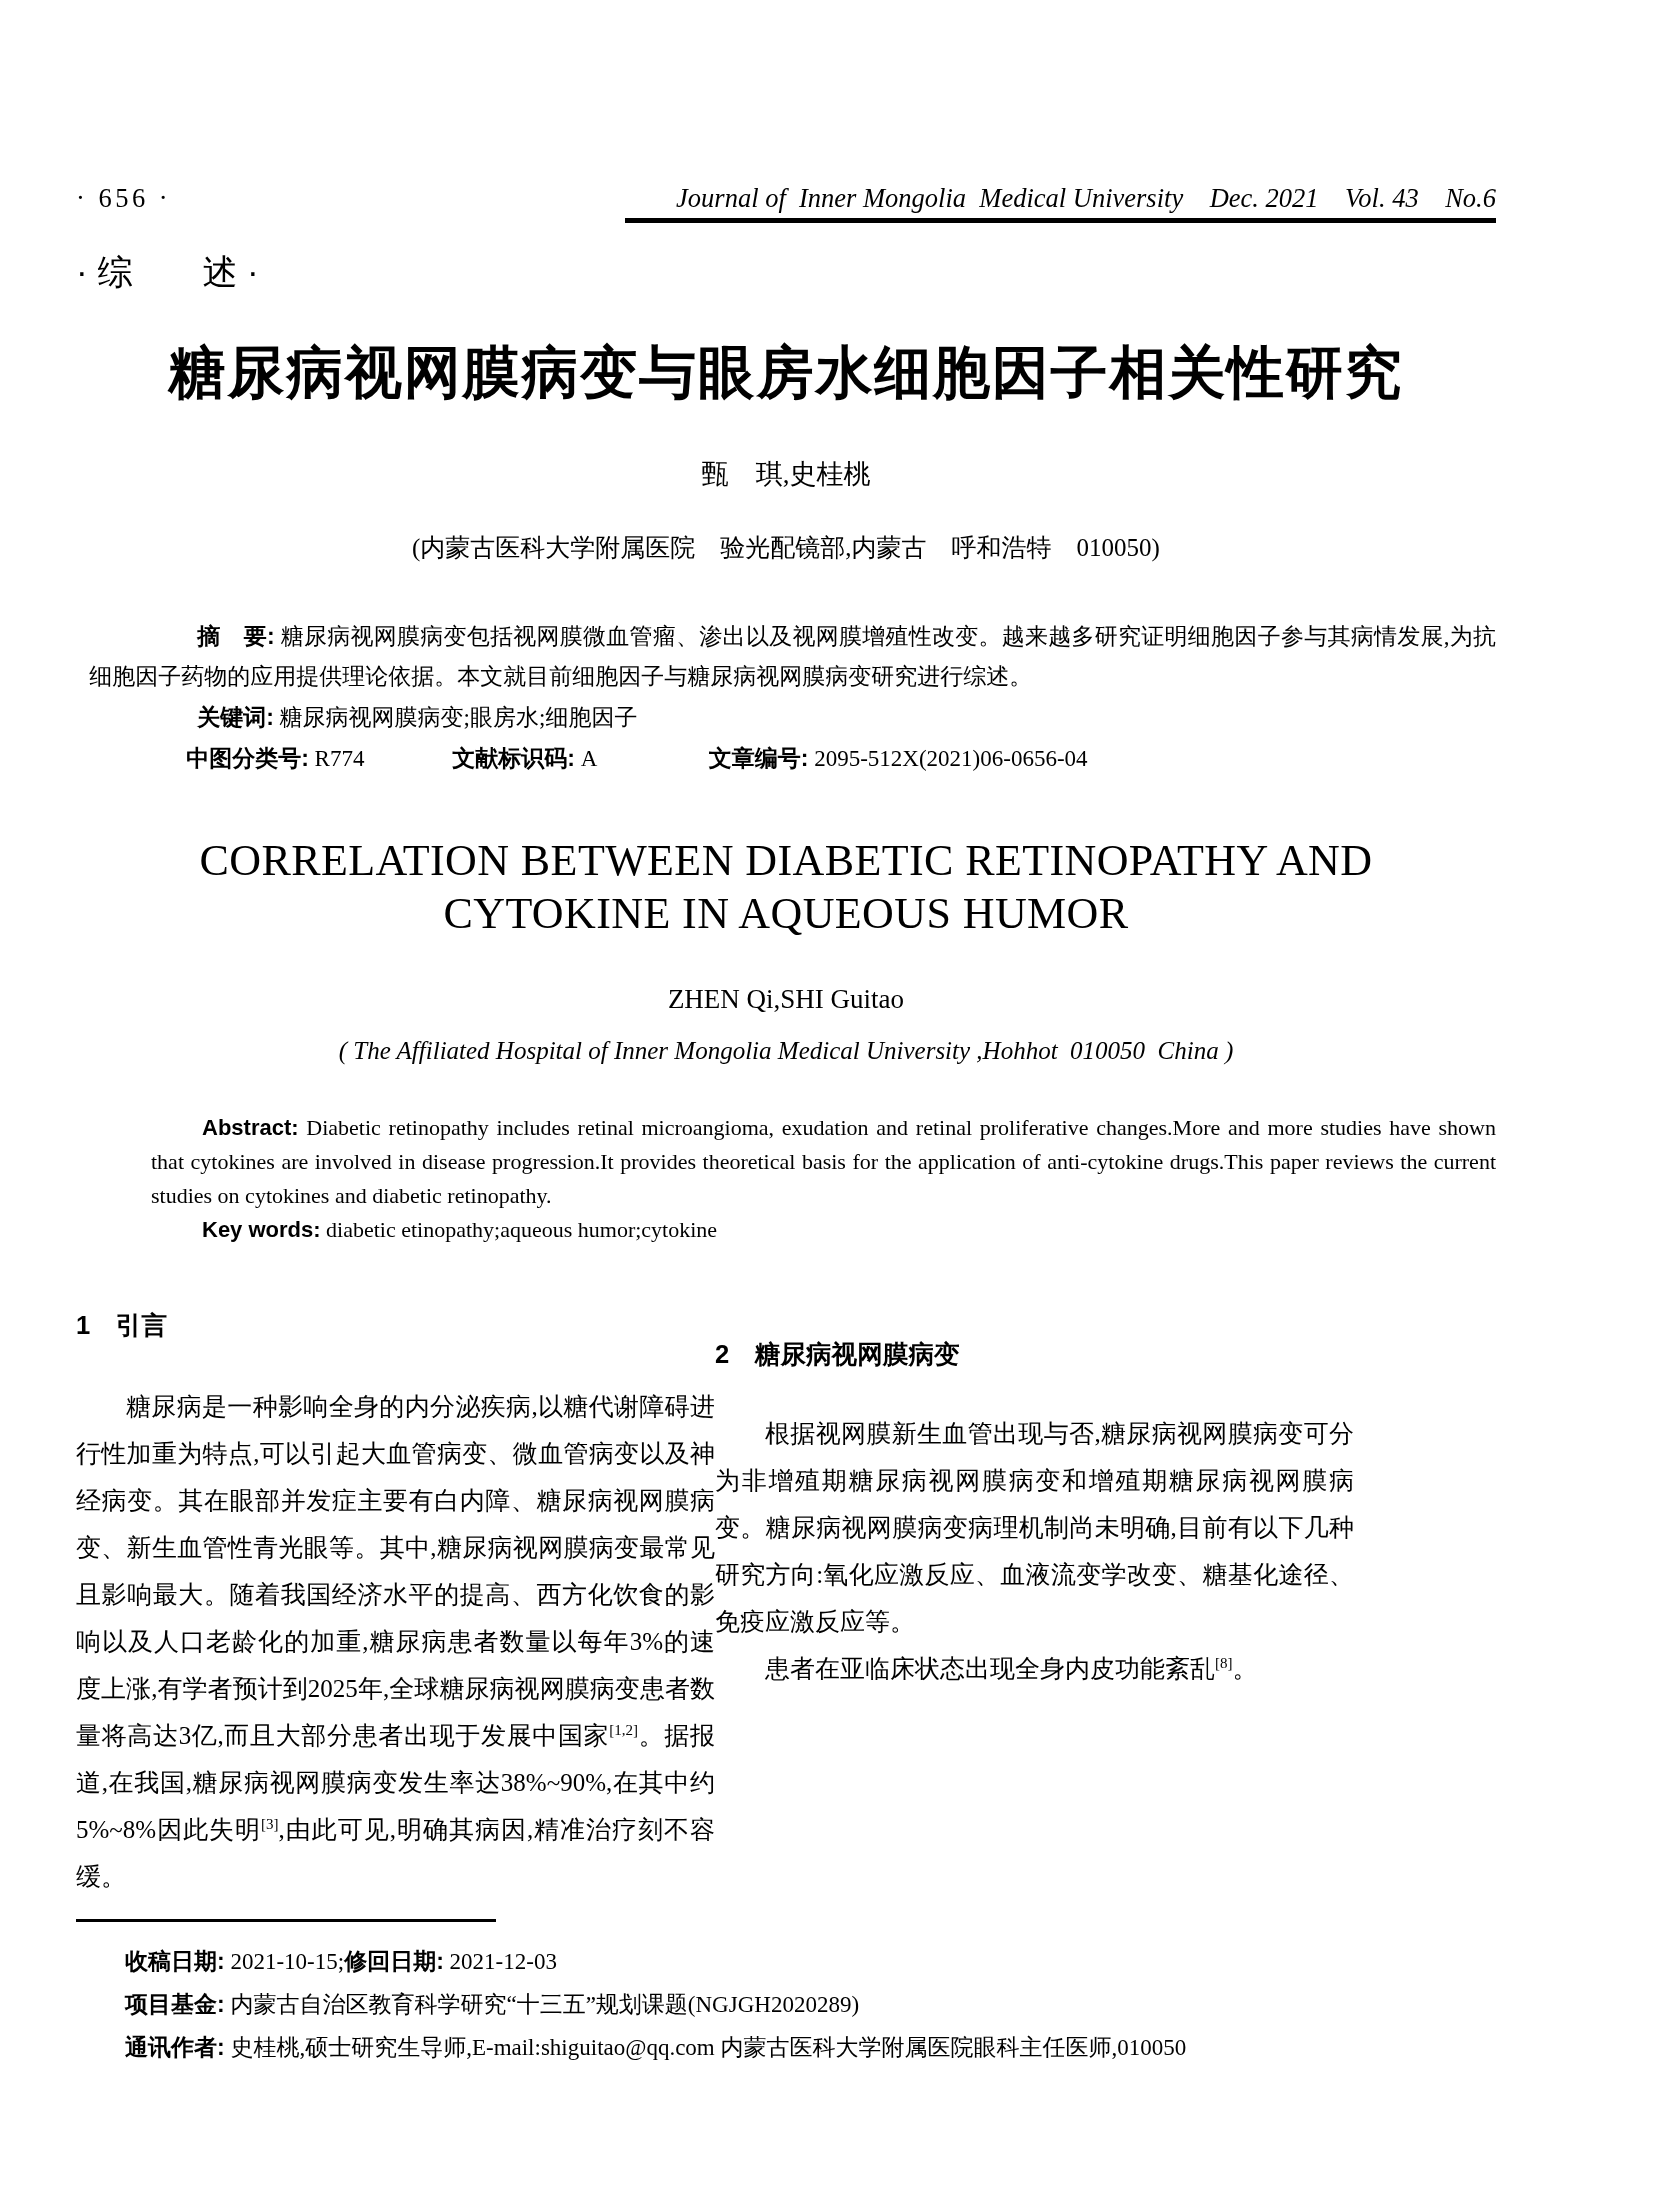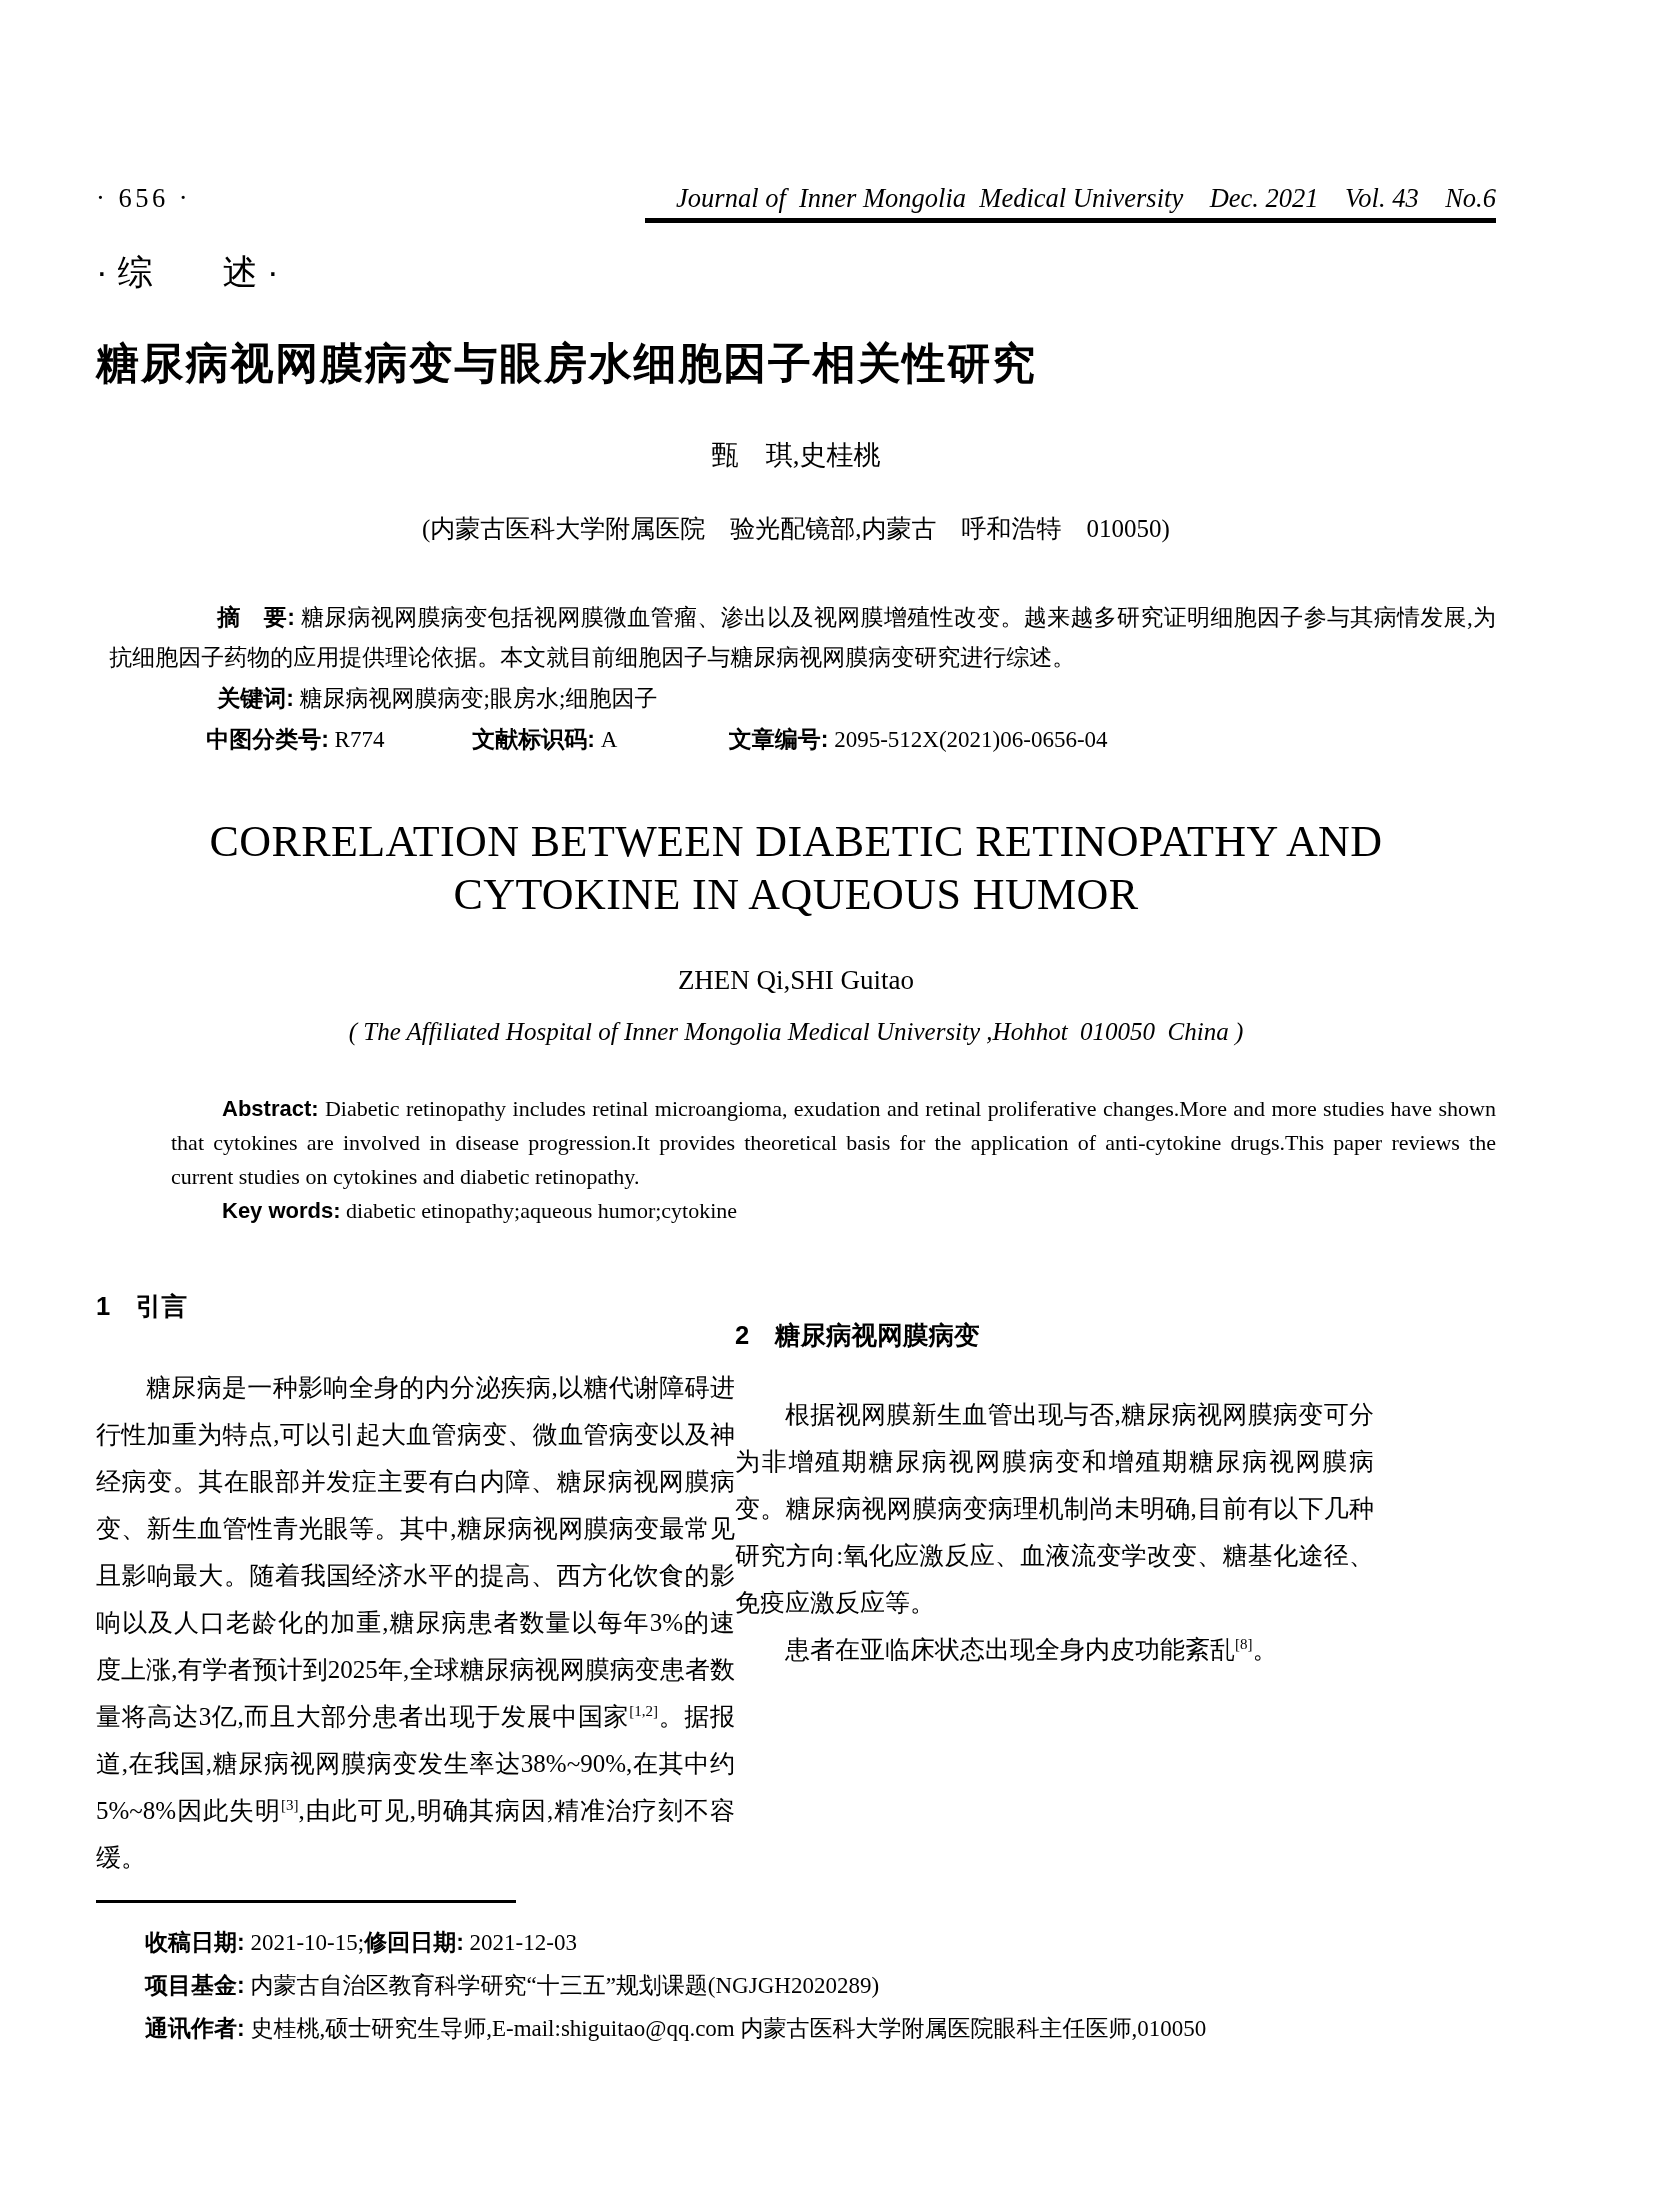--- a/index.html
+++ b/index.html
@@ -2,31 +2,31 @@
 <html style="font-size:7px"><head>
 <meta charset="utf-8">
 <style>
   html, body { margin:0; padding:0; background:#ffffff; }
   .page {
     position:relative; width:1657px; height:2263px;
     background:#ffffff; color:#000;
     font-family:"Liberation Serif","DejaVu Serif",serif;
     overflow:hidden;
   }
-  .content { padding:183px 161px 0 96px; }
+  .content { padding:183px 161px 0 76px; }
 
   .hdr { display:flex; justify-content:space-between; align-items:baseline; }
   .pageno { font-size:26.5px; letter-spacing:3.5px; white-space:pre; }
   .jline  { font-size:26.5px; font-style:italic; white-space:pre; }
   .header-rule { height:4.4px; background:#000; margin-left:549px; margin-top:4.4px; }
 
   .col-label { margin-top:26.5px; font-size:35px; white-space:pre;
                font-family:"Liberation Sans","DejaVu Sans",sans-serif; }
 
-  .title-cn { margin:39px 0 0 0; text-align:left; font-size:43px; font-weight:700;
+  .title-cn { margin:39px 0 0 0; text-align:center; font-size:57px; font-weight:700;
               letter-spacing:1.8px; font-family:"Liberation Sans","DejaVu Sans",sans-serif; }
   .authors-cn { margin-top:44px; text-align:center; font-size:27px; }
   .affil-cn   { margin-top:39px;  text-align:center; font-size:25px; }
 
   .lbl { font-family:"Liberation Sans","DejaVu Sans",sans-serif; font-weight:700; font-style:normal; }
 
   .abstract-cn { margin:52px 0 0 13.2px; font-size:23px; line-height:40px;
                  text-align:justify; text-indent:108px; }
   .keywords-cn { margin:0 0 0 13.2px; font-size:23px; line-height:40px; text-indent:108px; }
   .clc-row { margin:0 0 0 13.2px; font-size:23px; line-height:40px; white-space:nowrap; }

